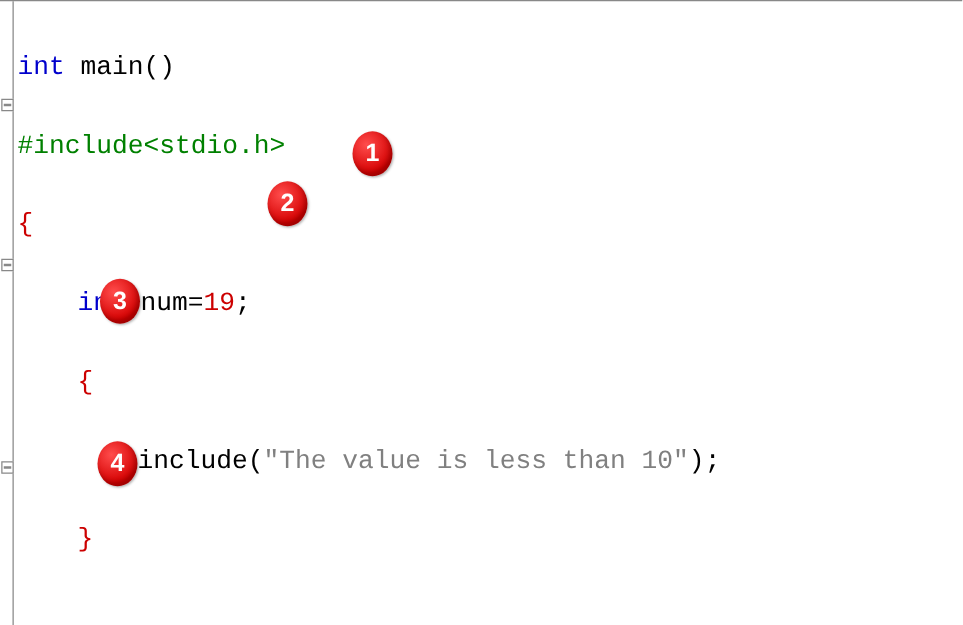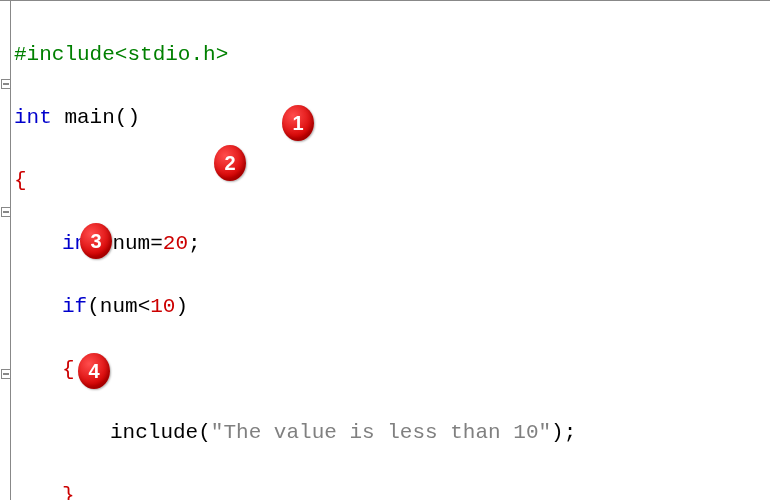--- a/index.html
+++ b/index.html
@@ -86,25 +86,24 @@
   <div class="fold" style="top:78px;"></div>
   <div class="fold" style="top:206px;"></div>
   <div class="fold" style="top:368px;"></div>
 
   <div class="badge" style="left:282px; top:104px;">1</div>
   <div class="badge" style="left:214px; top:144px;">2</div>
   <div class="badge" style="left:80px;  top:222px;">3</div>
   <div class="badge" style="left:78px;  top:352px;">4</div>
 
   <div class="code">
+<div class="line"><span class="kw-blue">int</span><span class="ident"> main</span><span class="paren">()</span></div>
 <div class="line"><span class="kw-green">#include</span><span class="kw-green">&lt;stdio.h&gt;</span></div>
-<div class="line"><span class="kw-blue">int</span><span class="ident"> main</span><span class="paren">()</span></div>
 <div class="line"><span class="brace">{</span></div>
-<div class="line indent2"><span class="kw-blue">int</span><span class="ident"> num</span><span class="ident">=</span><span class="num-red">20</span><span class="ident">;</span></div>
-<div class="line indent2"><span class="kw-blue">if</span><span class="paren">(</span><span class="ident">num</span><span class="ident">&lt;</span><span class="num-red">10</span><span class="paren">)</span></div>
+<div class="line indent2"><span class="kw-blue">int</span><span class="ident"> num</span><span class="ident">=</span><span class="num-red">19</span><span class="ident">;</span></div>
 <div class="line indent2"><span class="brace">{</span></div>
 <div class="line indent3"><span class="ident">include</span><span class="paren">(</span><span class="string">"The value is less than 10"</span><span class="paren">)</span><span class="ident">;</span></div>
 <div class="line indent2"><span class="brace">}</span></div>
 
 
 
 
 
 
   </div>

